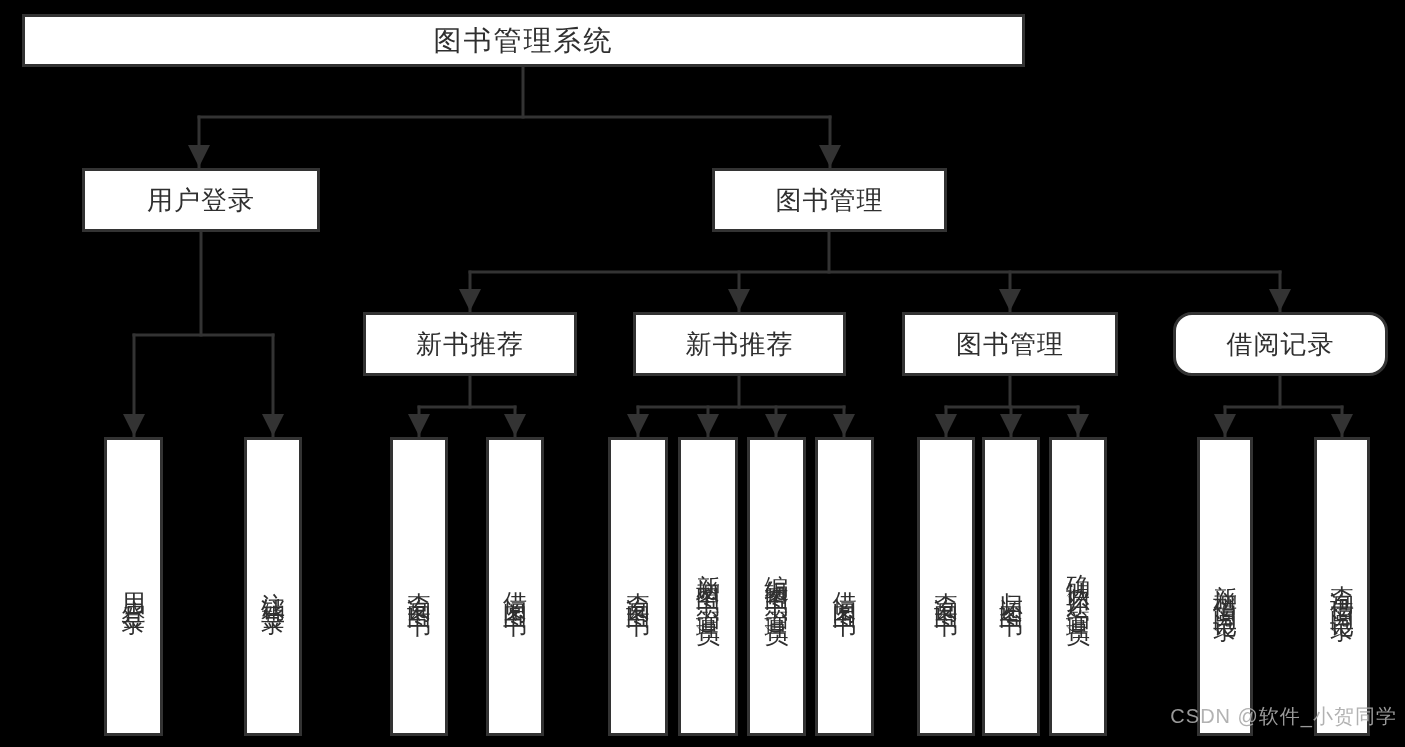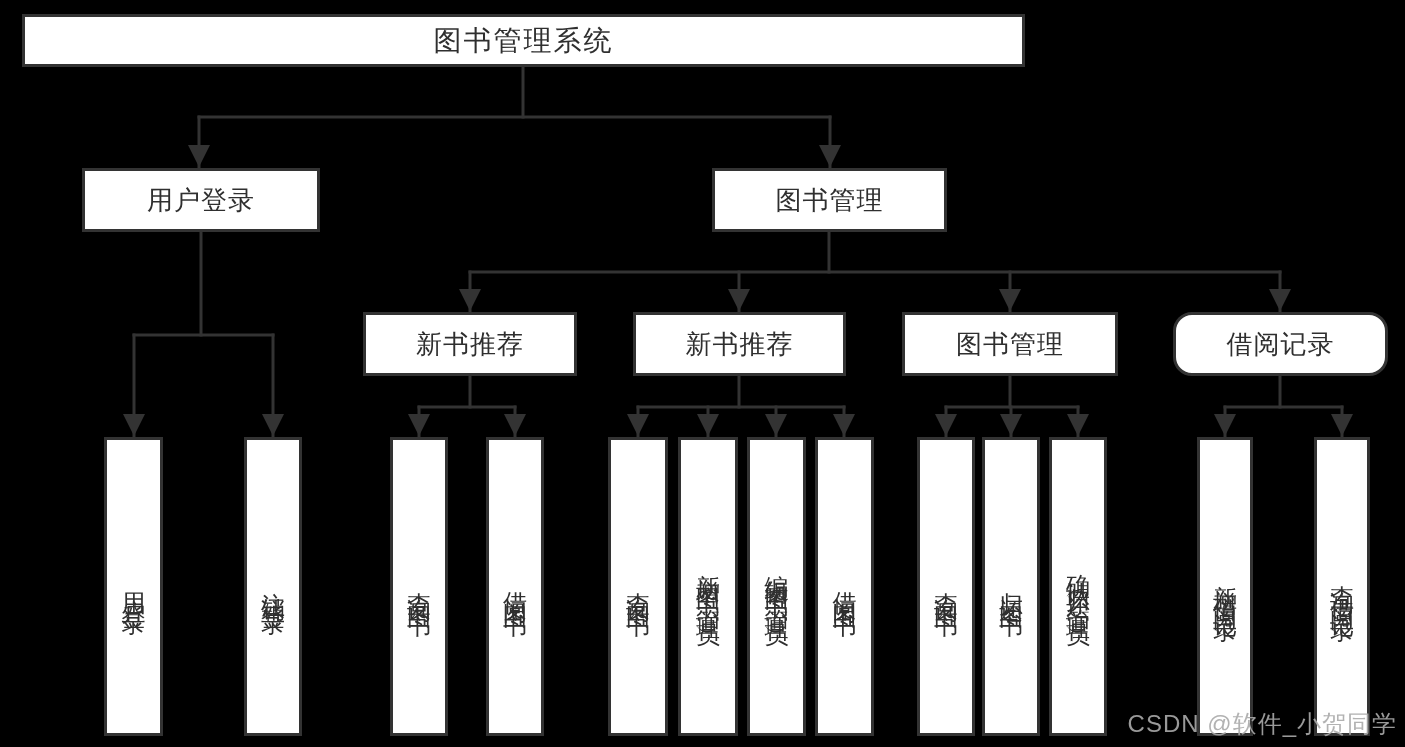--- a/index.html
+++ b/index.html
@@ -50,22 +50,22 @@
   }
   .v-node .v-label {
     writing-mode: vertical-rl;
     text-orientation: mixed;
     letter-spacing: 7px;
     white-space: nowrap;
   }
   .watermark {
     position: absolute;
     right: 8px;
-    bottom: 7px;
-    font-size: 24px;
+    bottom: 17px;
+    font-size: 20px;
     color: rgba(170, 170, 170, 0.9);
     z-index: 2;
     white-space: nowrap;
     letter-spacing: 1px;
   }
 </style>
 </head>
 <body>
 
 <div id="canvas">

